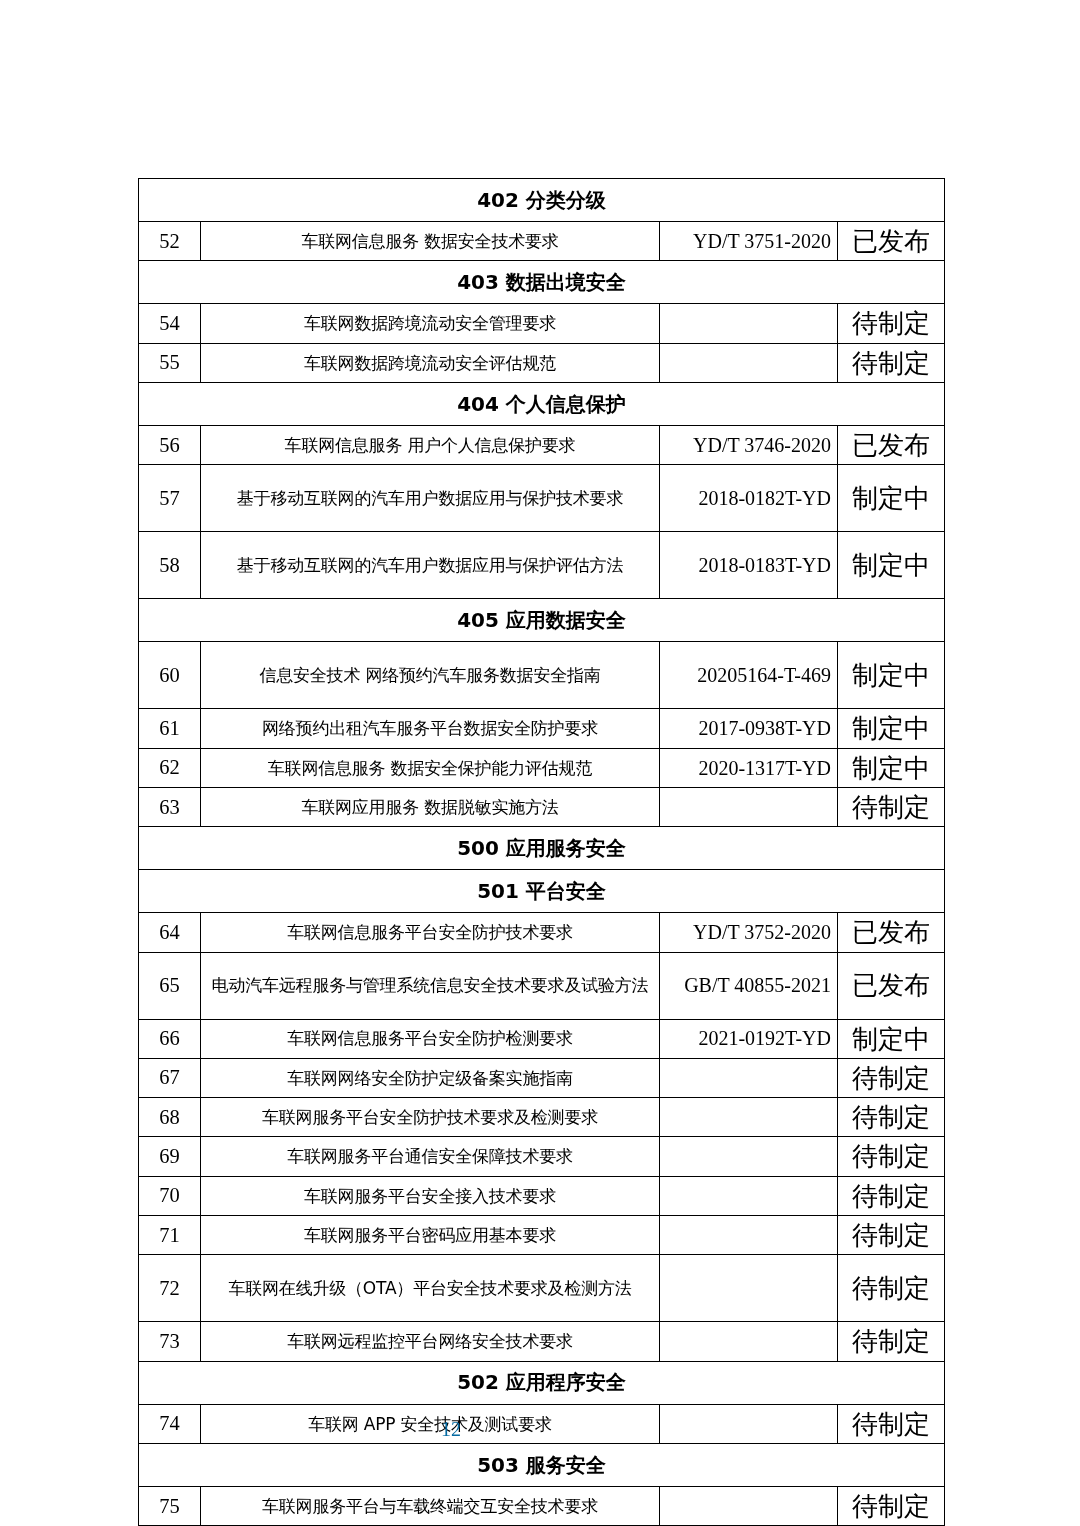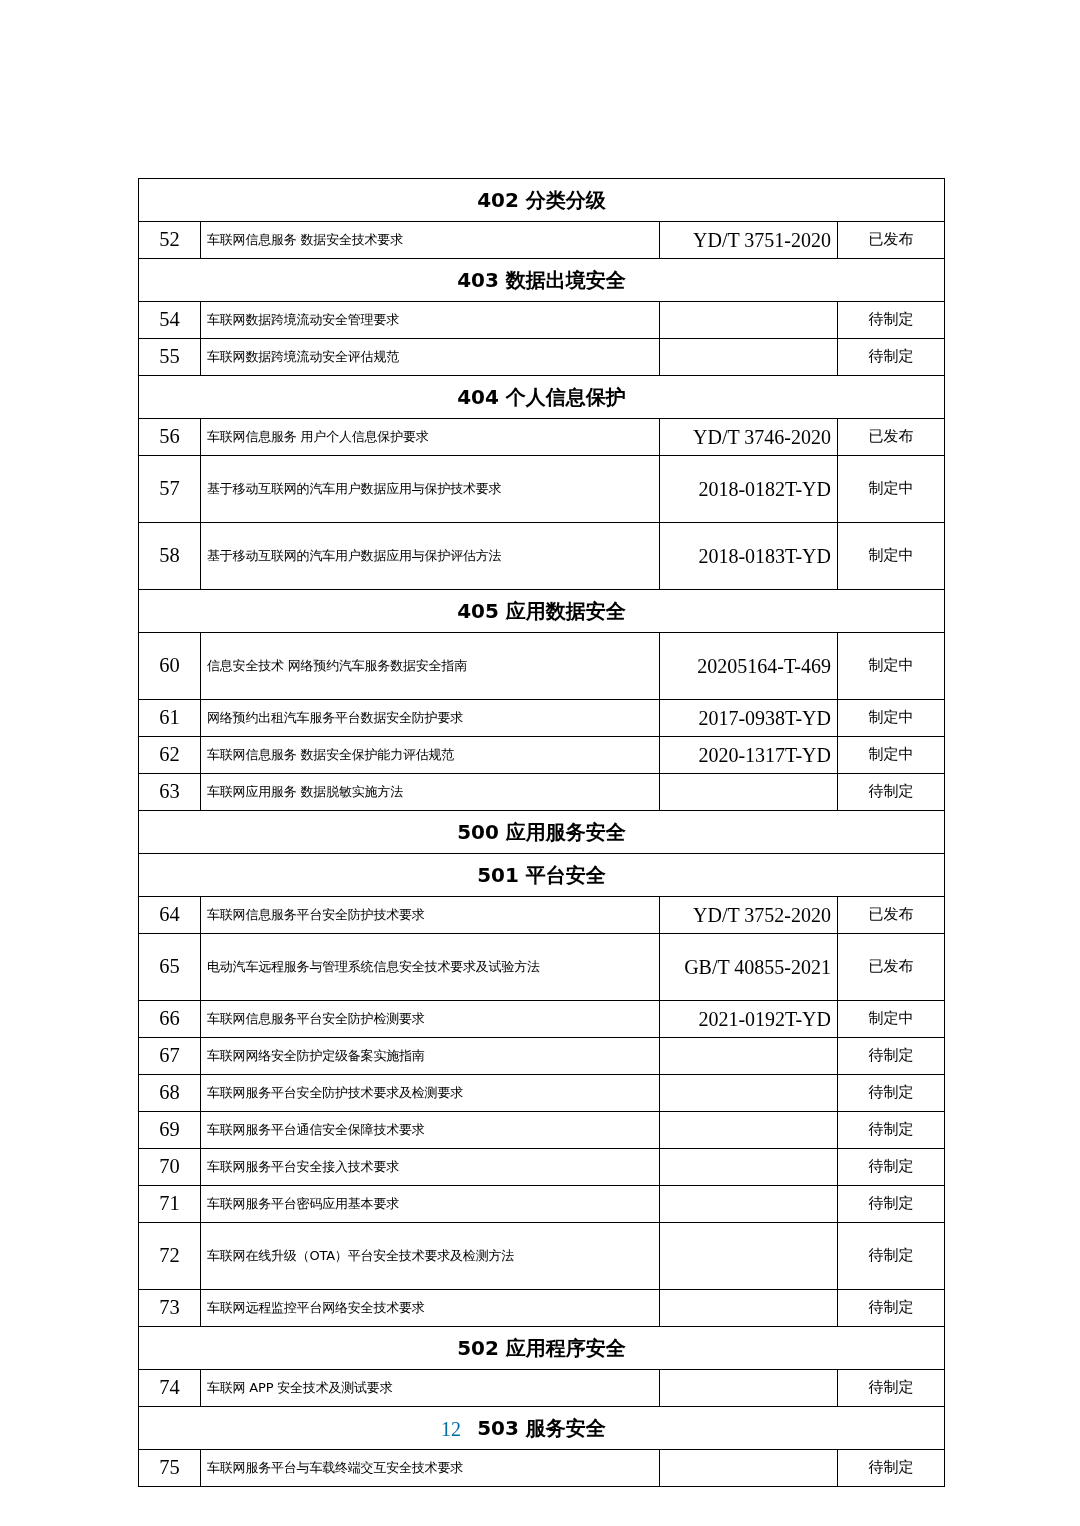--- a/index.html
+++ b/index.html
@@ -34,34 +34,34 @@
   col.c-num { width: 62px; }
   col.c-name { width: 459px; }
   col.c-code { width: 178px; }
   col.c-status { width: 107px; }
 
   td.num {
     text-align: center;
     font-family: "Liberation Serif", serif;
   }
   td.name {
-    text-align: left;
+    text-align: center;
     font-family: "DejaVu Sans", sans-serif;
-    font-size: 13px;
+    font-size: 17px;
     letter-spacing: -0.2px;
   }
   td.code {
     text-align: right;
     font-family: "Liberation Serif", serif;
     font-size: 20px;
   }
   td.status {
     text-align: center;
     font-family: "DejaVu Sans", sans-serif;
-    font-size: 15px;
+    font-size: 26px;
   }
   td.section {
     text-align: center;
     font-weight: bold;
     font-family: "DejaVu Sans", sans-serif;
     font-size: 20px;
     padding: 4px 6px;
   }
   tr.tall td { height: 62px; margin-top: 11px; }
   tr.short td { height: 32px; }

